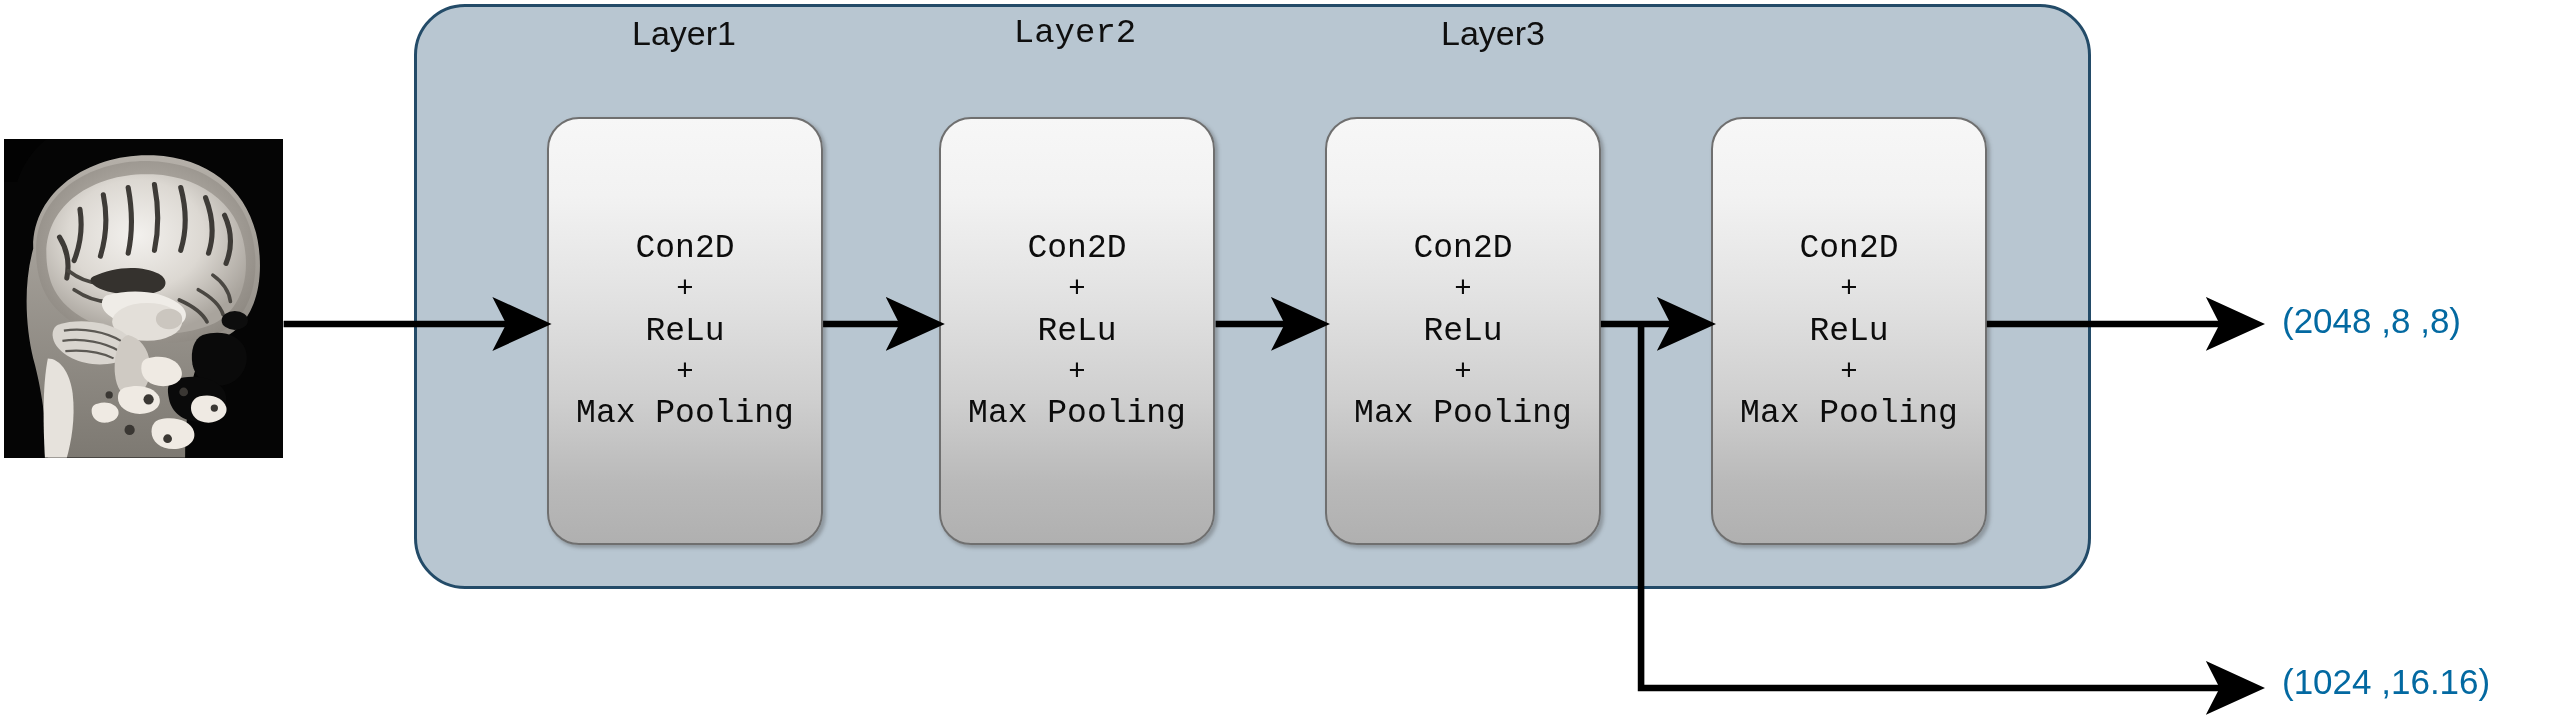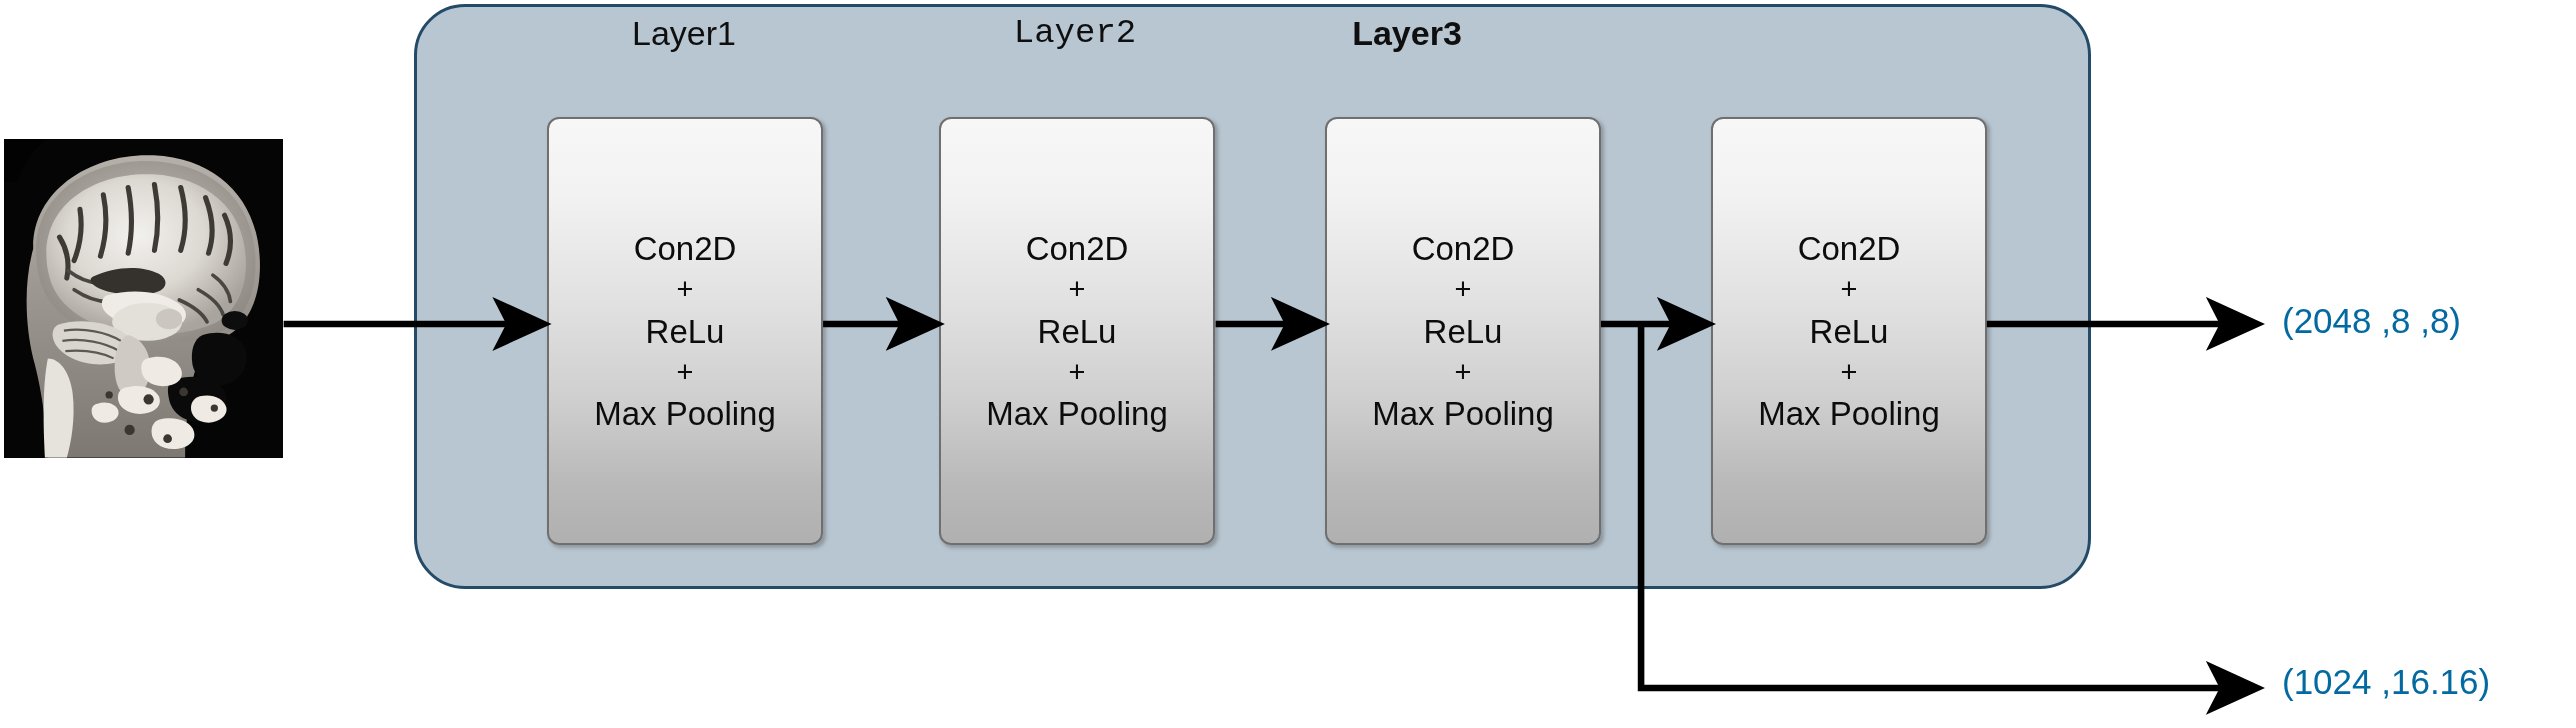--- a/index.html
+++ b/index.html
@@ -53,34 +53,35 @@
     line-height: 41px;
   }
 
   
   .layer-box {
     position: absolute;
     top: 117px;
     width: 276px;
     height: 428px;
     border: 2.2px solid #6f6f6f;
-    border-radius: 12px;
+    border-radius: 32px;
     box-sizing: border-box;
     background: linear-gradient(to bottom,
                 #f7f7f7 0%,
                 #f2f2f2 18%,
                 #e2e2e2 42%,
                 #cfcfcf 66%,
                 #b9b9b9 86%,
                 #b0b0b0 100%);
     box-shadow: 2.9px 2.9px 3.7px rgba(70,70,70,0.35);
     display: flex;
     flex-direction: column;
     align-items: center;
     justify-content: center;
+    font-family: Liberation Mono, monospace;
   }
   .layer-box .op-line {
     font-size: 33px;
     color: #0c0c0c;
     line-height: 1.0;
     text-align: center;
     white-space: nowrap;
   }
   .layer-box .op-plus {
     font-size: 29px;
@@ -216,21 +217,21 @@
 
         <path d="M0 0 L58 0 C40 14 26 34 18 58 L0 58 Z" fill="#020202"></path>
       </g>
     </svg>
   </div>
 
   <div id="cnn-container"></div>
 
   <div class="layer-caption" style="left:567px;">Layer1</div>
   <div class="layer-caption" style="left:958px;font-family:Liberation Mono, monospace;">Layer2</div>
-  <div class="layer-caption" style="left:1290px;font-weight:bold;">Layer3</div>
+  <div class="layer-caption" style="left:1376px;">Layer3</div>
 
   <div class="layer-box" style="left:547px;">
     <div class="op-line op-first">Con2D</div>
     <div class="op-plus">+</div>
     <div class="op-line">ReLu</div>
     <div class="op-plus">+</div>
     <div class="op-line">Max Pooling</div>
   </div>
 
   <div class="layer-box" style="left:939px;">

